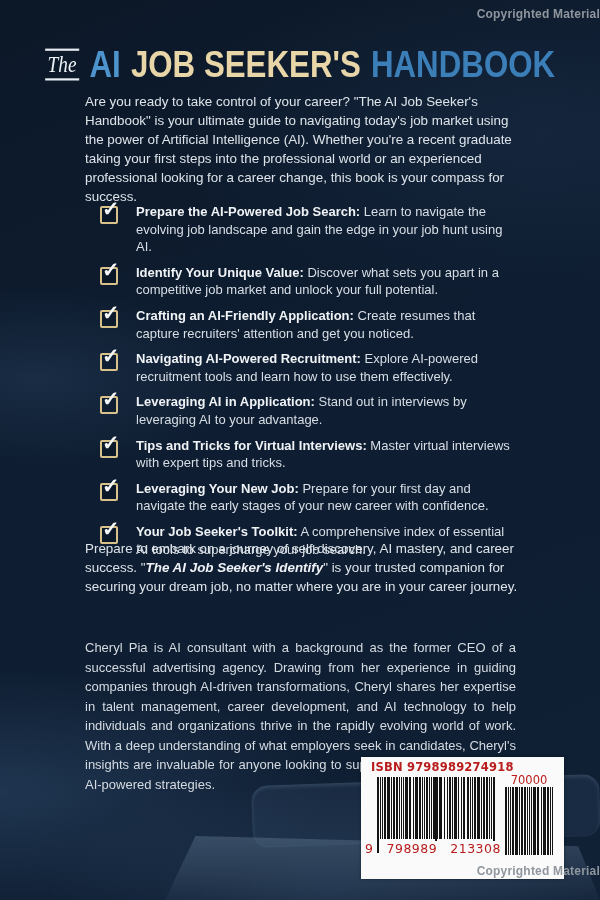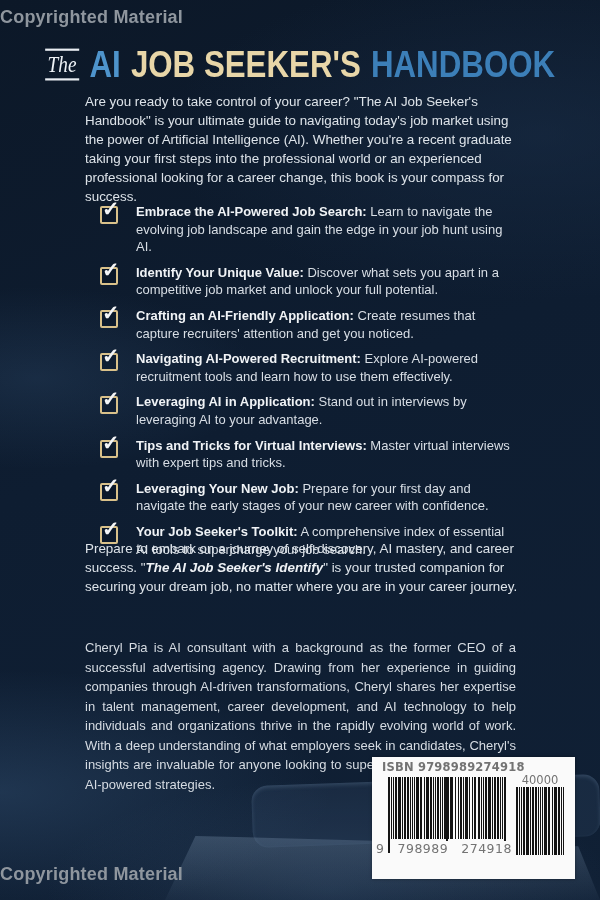--- a/index.html
+++ b/index.html
@@ -22,22 +22,22 @@
     border-radius:16px;background:rgba(58,84,114,0.22);
     box-shadow:inset 0 2px 4px rgba(150,180,212,0.22);
     transform:rotate(-2deg);
   }
   .bg-laptop{
     position:absolute;left:165px;top:836px;width:435px;height:64px;
     background:linear-gradient(180deg,rgba(130,155,182,0.30),rgba(60,82,108,0.12));
     clip-path:polygon(7% 0,95% 16%,100% 100%,0 100%);
   }
   .copyright{
-    position:absolute;width:100%;text-align:left;
-    color:#8f969e;font-size:18px;font-weight:bold;letter-spacing:0.2px;
+    position:absolute;width:100%;text-align:right;
+    color:#8f969e;font-size:12px;font-weight:bold;letter-spacing:0.2px;
   }
   .copyright.top{top:7px;}
   .copyright.bottom{top:864px;}
   .title-row{
     position:absolute;top:46px;left:0;width:100%;
     display:flex;justify-content:center;align-items:center;gap:11px;
     transform:scale(0.92,1.1);
   }
   .title-the{
     font-family:"Liberation Serif",serif;font-style:italic;
@@ -89,23 +89,23 @@
     display:flex;align-items:center;justify-content:center;
     color:#eaf3fa;font-size:13px;font-weight:bold;letter-spacing:4.5px;
   }
   .bio{
     position:absolute;top:638px;left:85px;width:431px;
     font-size:13px;line-height:19.5px;color:#d5dbe2;
     text-align:justify;
   }
   
   .barcode-box{
-    position:absolute;left:372px;top:757px;width:203px;height:122px;
+    position:absolute;left:361px;top:757px;width:203px;height:122px;
     background:#fafafa;box-shadow:0 0 3px rgba(0,0,0,0.4);
-    color:#737373;font-family:"DejaVu Sans",sans-serif;
+    color:#b91c1c;font-family:"DejaVu Sans",sans-serif;
   }
   .isbn-label{
     position:absolute;top:3px;left:10px;width:125px;text-align:center;
     font-size:11.5px;font-weight:bold;letter-spacing:0.2px;white-space:nowrap;
   }
   .main-bars{position:absolute;left:16px;top:20px;width:118px;height:62px;display:flex;align-items:stretch;}
   .addon-label{position:absolute;left:142px;top:16px;width:52px;text-align:center;font-size:11.5px;}
   .addon-bars{position:absolute;left:144px;top:30px;width:50px;height:68px;display:flex;align-items:stretch;}
   .bar{background:#141414;height:100%;}
   .gap{height:100%;}
@@ -135,21 +135,21 @@
   </div>
 
   <div class="intro">Are you ready to take control of your career? "The AI Job Seeker's Handbook" is your ultimate guide to navigating today's job market using the power of Artificial Intelligence (AI). Whether you're a recent graduate taking your first steps into the professional world or an experienced professional looking for a career change, this book is your compass for success.</div>
 
 
   <div class="features" id="features">
       <div class="feat">
         <span class="checkbox">
           <span class="tick">✓</span>
         </span>
-        <div class="feat-text"><b>Embrace the AI-Powered Job Search:</b> <span>Learn to navigate the evolving job landscape and gain the edge in your job hunt using AI.</span></div>
+        <div class="feat-text"><b>Prepare the AI-Powered Job Search:</b> <span>Learn to navigate the evolving job landscape and gain the edge in your job hunt using AI.</span></div>
       </div>
       <div class="feat">
         <span class="checkbox">
           <span class="tick">✓</span>
         </span>
         <div class="feat-text"><b>Identify Your Unique Value:</b> <span>Discover what sets you apart in a competitive job market and unlock your full potential.</span></div>
       </div>
       <div class="feat">
         <span class="checkbox">
           <span class="tick">✓</span>
@@ -279,21 +279,21 @@
         <span class="bar" style="width: 2px;"></span>
         <span class="gap" style="width: 1px;"></span>
         <span class="bar" style="width: 1px;"></span>
         <span class="gap" style="width: 1px;"></span>
         <span class="bar" style="width: 1px;"></span>
         <span class="gap" style="width: 1px;"></span>
       </div>
     <div class="guard" style="left:16px"></div>
     <div class="guard" style="left:74px"></div>
     <div class="guard" style="left:132px"></div>
-    <div class="addon-label">40000</div>
+    <div class="addon-label">70000</div>
     <div class="addon-bars" id="addon-bars">
         <span class="bar" style="width: 2px;"></span>
         <span class="gap" style="width: 1px;"></span>
         <span class="bar" style="width: 1px;"></span>
         <span class="gap" style="width: 1px;"></span>
         <span class="bar" style="width: 1px;"></span>
         <span class="gap" style="width: 1px;"></span>
         <span class="bar" style="width: 2px;"></span>
         <span class="gap" style="width: 1px;"></span>
         <span class="bar" style="width: 3px;"></span>
@@ -321,19 +321,19 @@
         <span class="bar" style="width: 2px;"></span>
         <span class="gap" style="width: 1px;"></span>
         <span class="bar" style="width: 1px;"></span>
         <span class="gap" style="width: 1px;"></span>
         <span class="bar" style="width: 1px;"></span>
         <span class="gap" style="width: 1px;"></span>
       </div>
     <div class="digits">
       <span>9</span>
       <span>798989</span>
-      <span>274918</span>
+      <span>213308</span>
     </div>
   </div>
 
   <div class="copyright bottom">Copyrighted Material</div>
 
 </div>
 
 </body></html>

